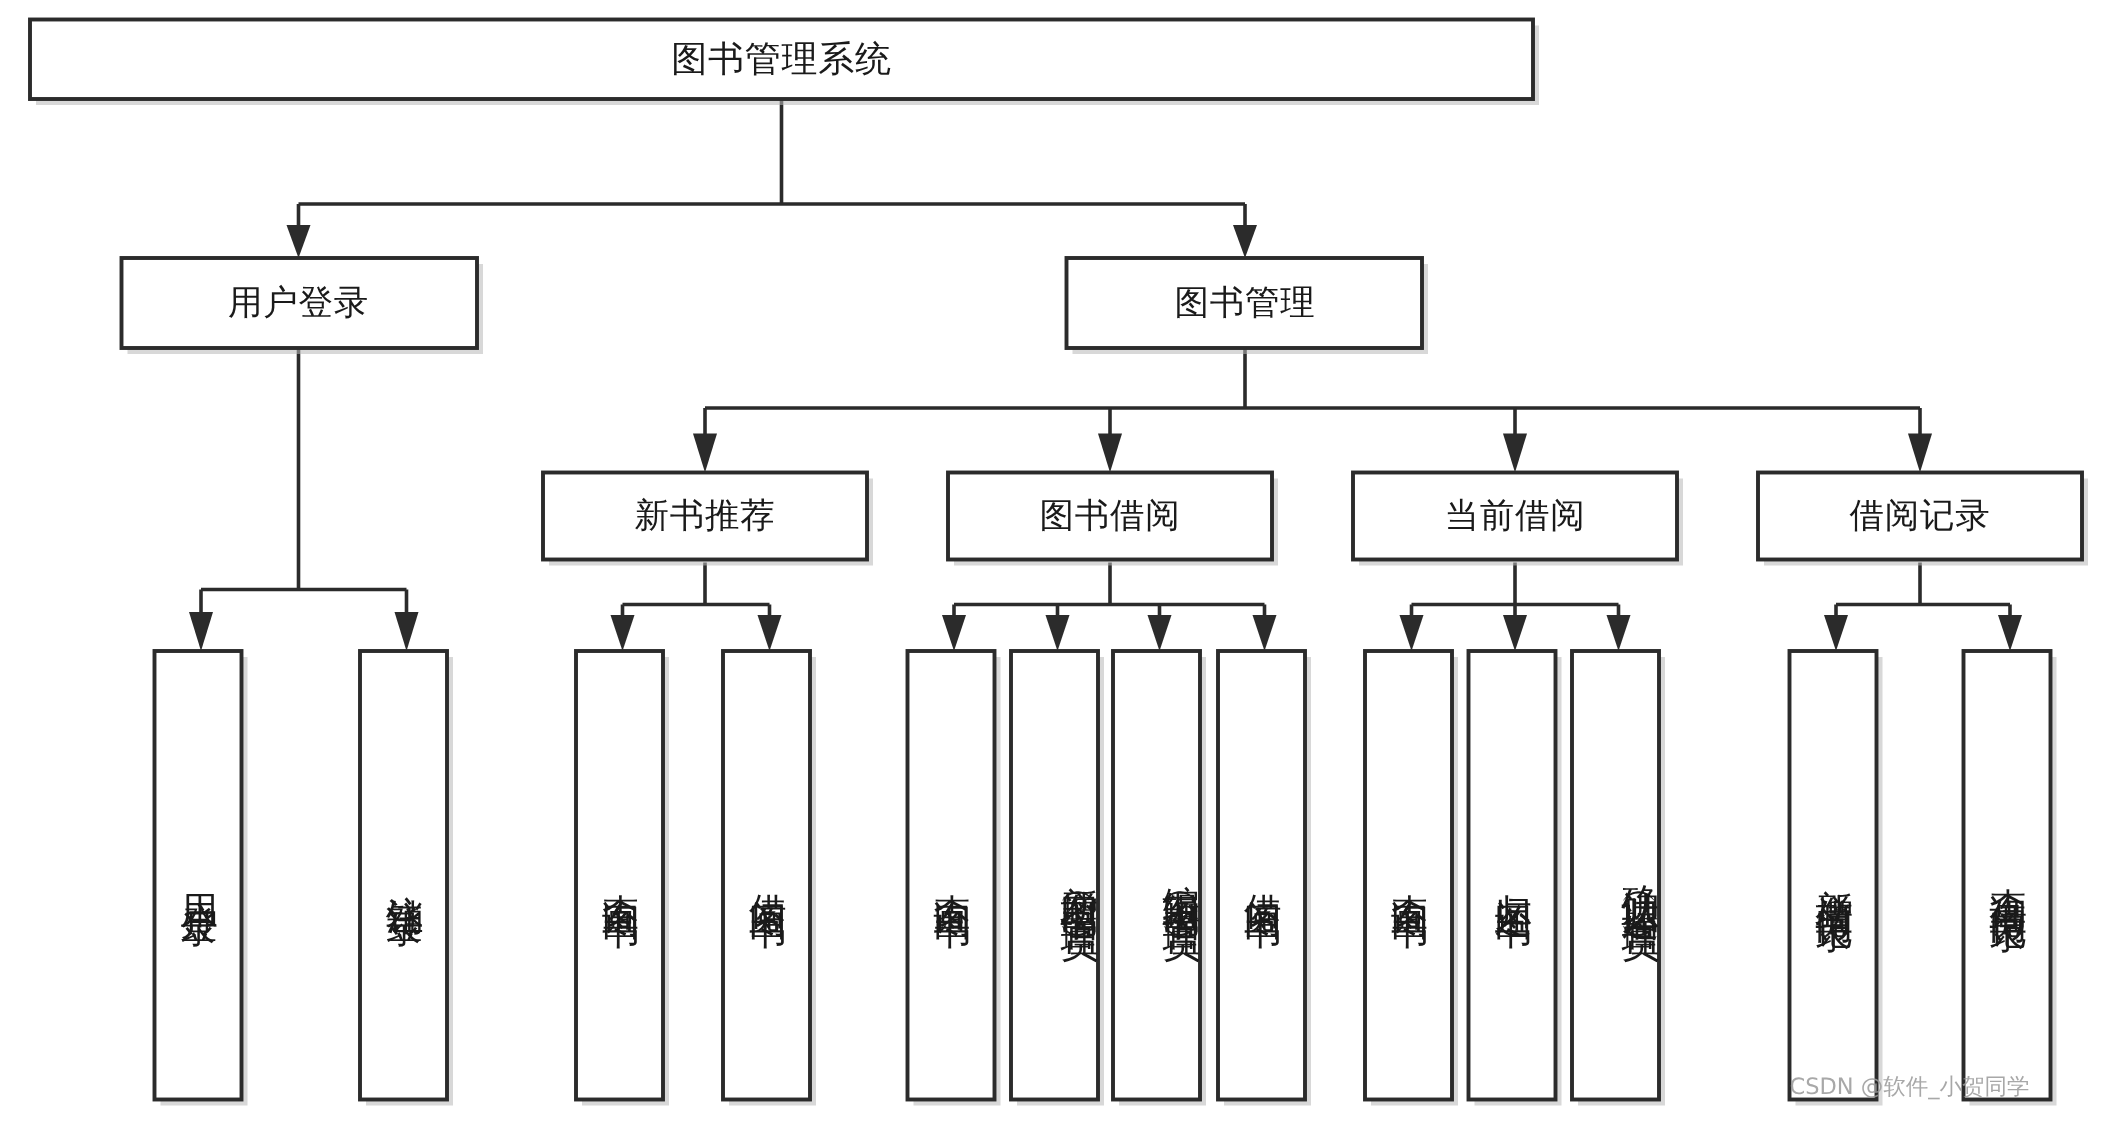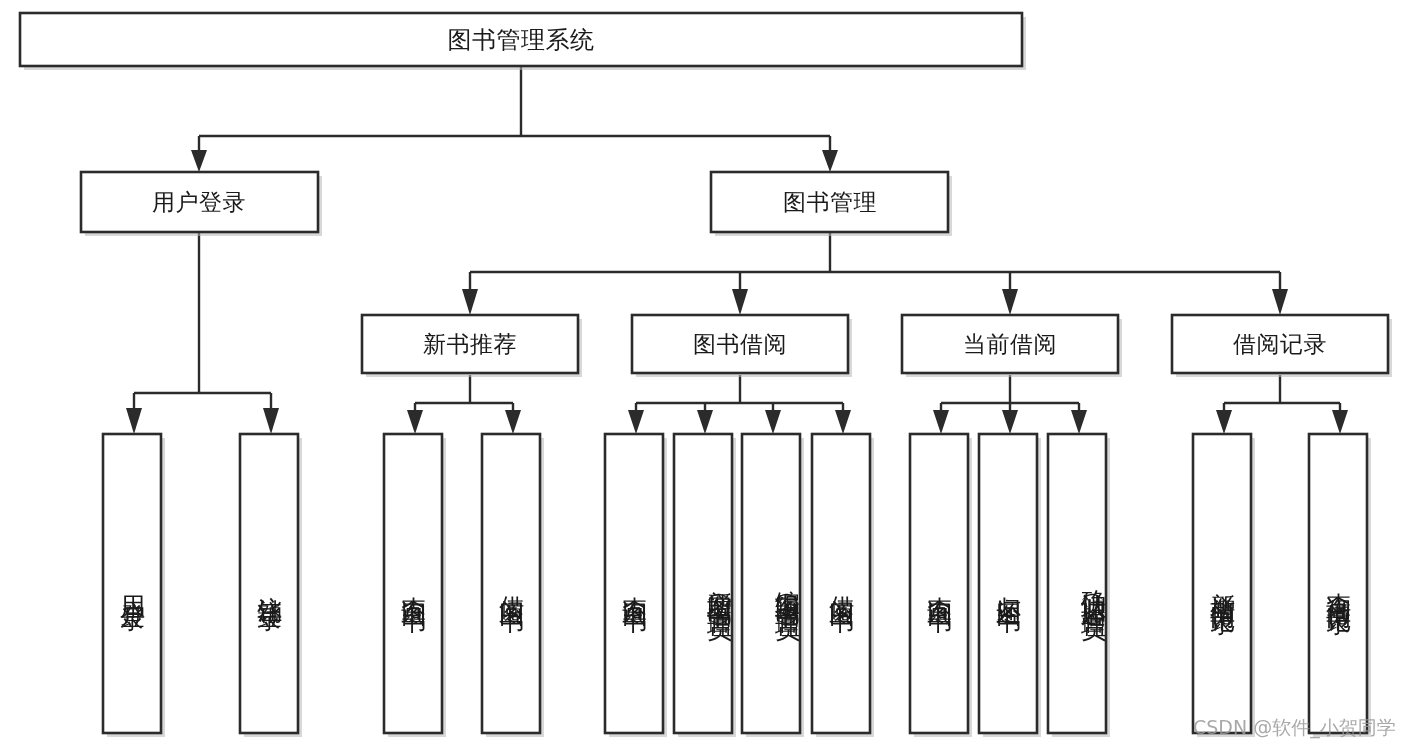--- a/index.html
+++ b/index.html
@@ -66,21 +66,21 @@
     line-height: 1.06;
     color: #1a1a1a;
     letter-spacing: 4px;
     white-space: nowrap;
     text-align: center;
     pointer-events: none;
   }
   .watermark {
     position: absolute;
     font-family: "DejaVu Sans", "Liberation Sans", sans-serif;
-    font-size: 19px;
+    font-size: 15px;
     color: #9a9a9a;
     white-space: nowrap;
     opacity: 0.85;
   }
 </style>
 </head>
 <body>
 
 <div id="diagram-root">
 

